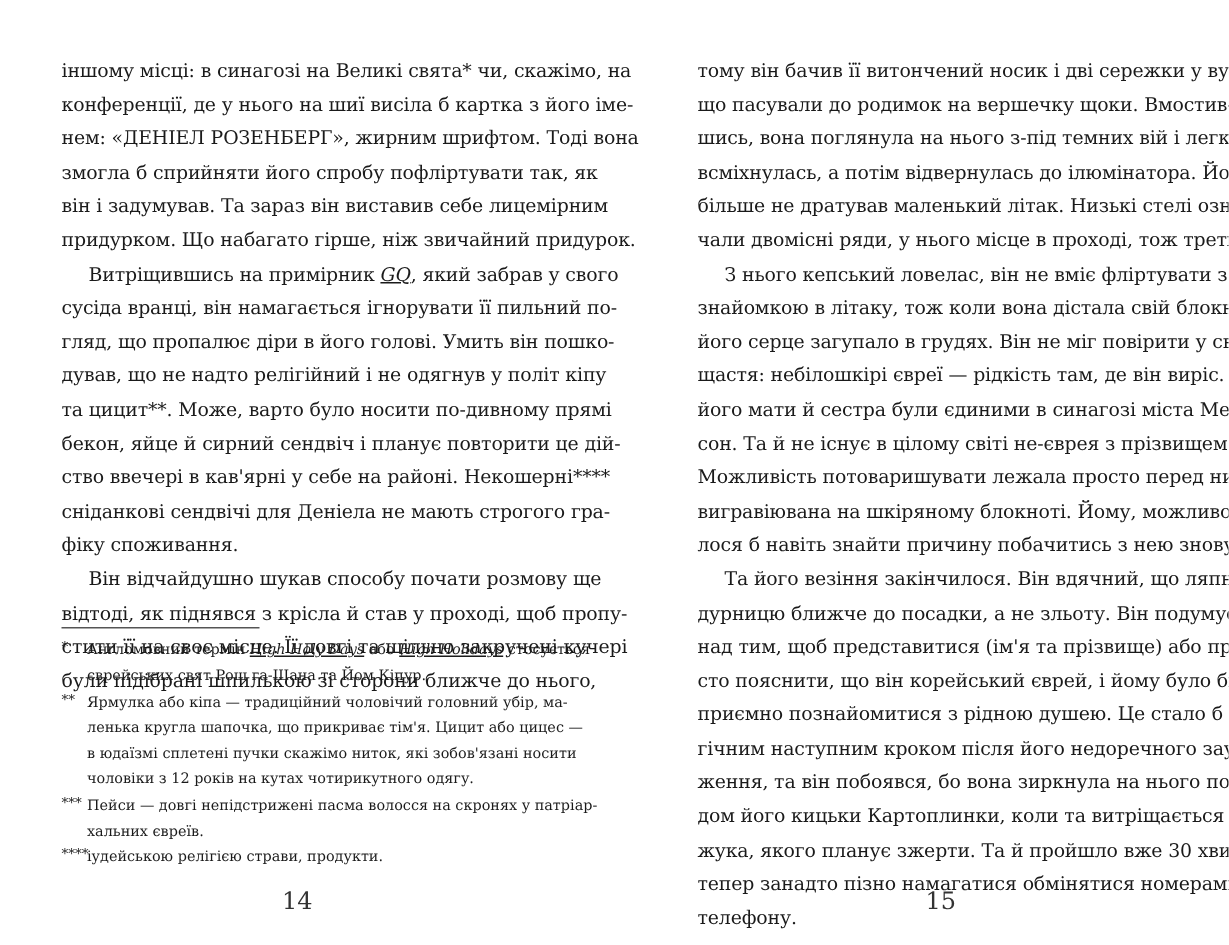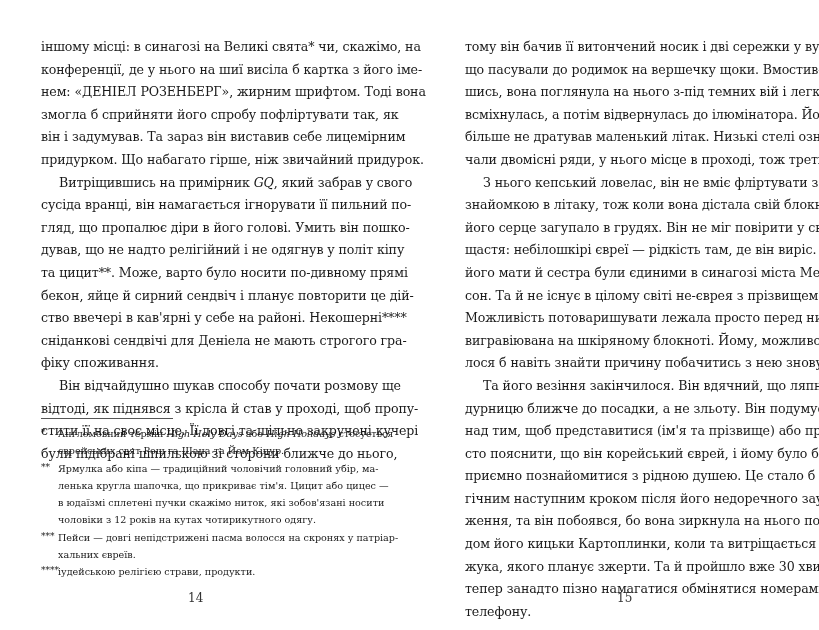--- a/index.html
+++ b/index.html
@@ -26,25 +26,25 @@
     position: absolute; left: 41px; top: 425px; width: 306px;
     font-family: "DejaVu Serif", serif;
     font-size: 9.6px; line-height: 17.3px; color: #1a1a1a;
   }
   .fn { position: relative; padding-left: 17px; }
   .fn-mark { position: absolute; left: 0; top: -1px; font-size: 9px; }
   .fn-line { display: block; white-space: nowrap; text-align: justify; text-align-last: justify; }
   .fn-line.last { text-align-last: left; }
   .page-number {
     position: absolute; top: 591px;
-    font-family: "DejaVu Serif", serif; font-size: 12px; color: #333;
+    font-family: "DejaVu Serif", serif; font-size: 16px; color: #333;
   }
   .page-left .page-number { left: 188px; }
   .page-right .page-number { left: 207px; }
-  i { font-style: italic; }
+  i { font-style: italic; text-decoration: underline; }
 </style>
 </head>
 <body>
 
 <div class="page page-left">
   <div class="text-block" id="left-text">
       <div>
         <span class="line">іншому місці: в синагозі на Великі свята* чи, скажімо, на</span>
         <span class="line">конференції, де у нього на шиї висіла б картка з його іме-</span>
         <span class="line">нем: «ДЕНІЕЛ РОЗЕНБЕРГ», жирним шрифтом. Тоді вона</span>

